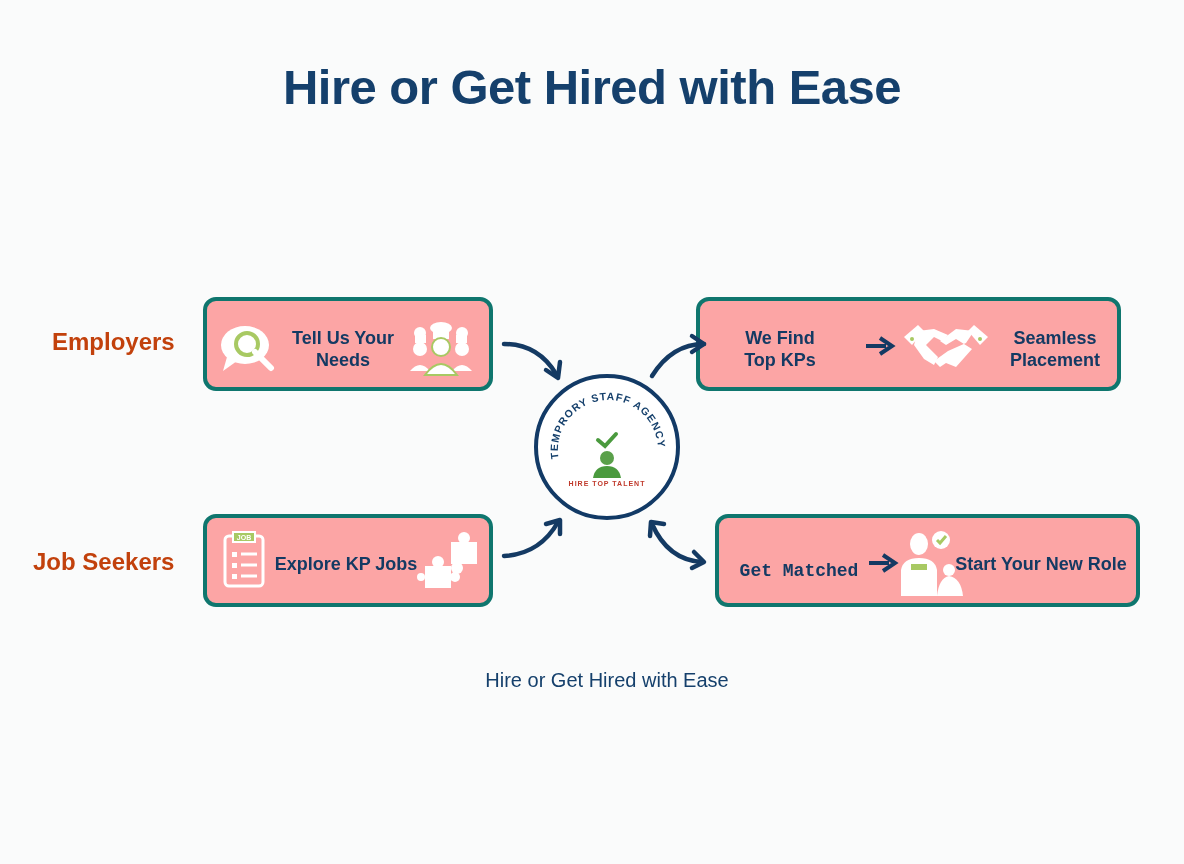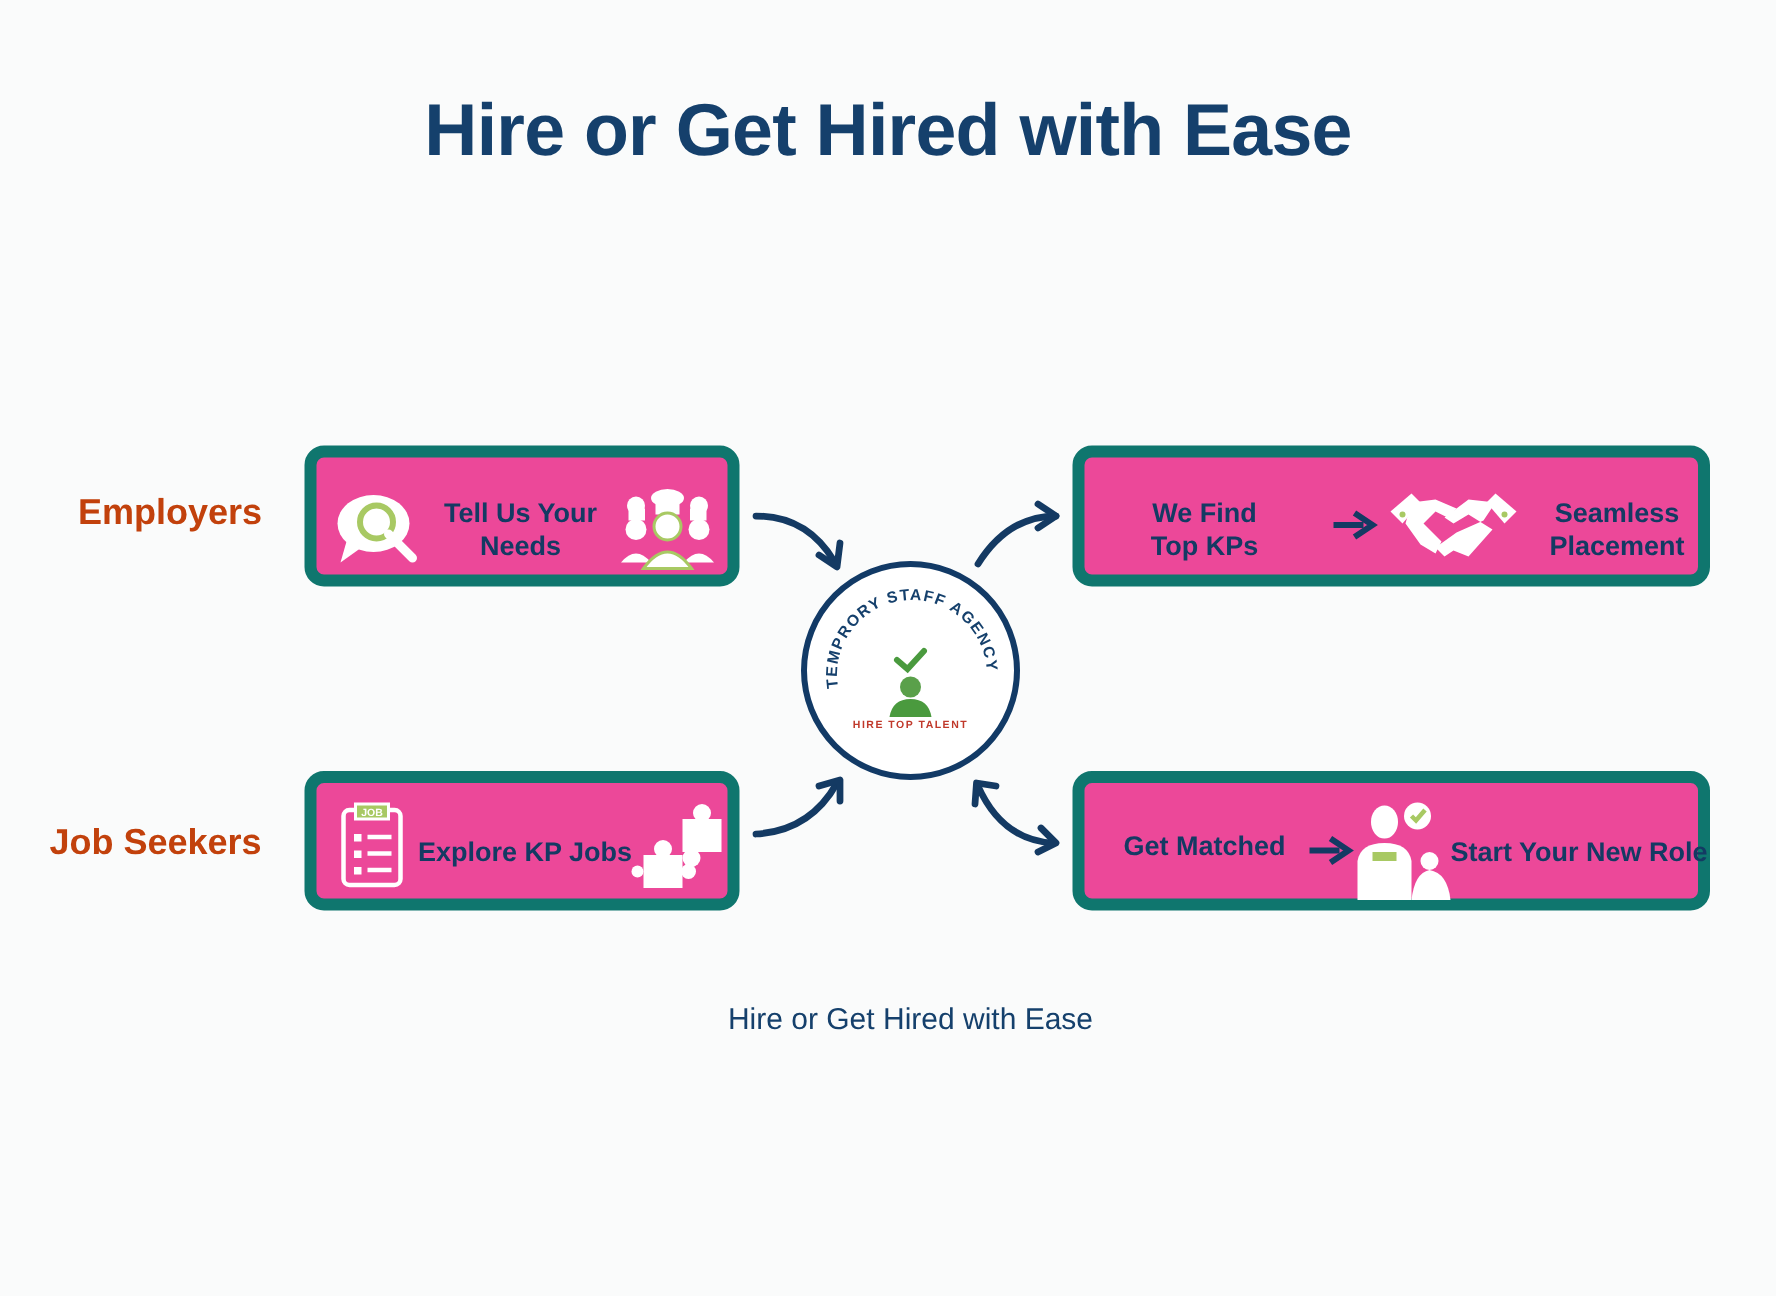--- a/index.html
+++ b/index.html
@@ -1,19 +1,19 @@
 <!DOCTYPE html>
 <html><head>
 <meta charset="utf-8">
 <style>
   html,body{margin:0;padding:0;}
   body{width:1184px;height:864px;background:#fafbfb;position:relative;overflow:hidden;font-family:"Liberation Sans",sans-serif;color:#143a63;}
   .title{position:absolute;left:0;top:58px;width:1184px;text-align:center;font-weight:700;font-size:49px;line-height:58px;color:#15406c;letter-spacing:-0.5px;}
   .row-label{position:absolute;font-weight:700;font-size:24px;color:#c2410c;}
-  .box{position:absolute;background:#ec4899;border:8px solid #0f766e;border-radius:13px;box-sizing:border-box;}
+  .box{position:absolute;background:#fca5a5;border:4px solid #0f766e;border-radius:13px;box-sizing:border-box;}
   .btxt{position:absolute;font-weight:700;font-size:18px;line-height:22px;color:#143a63;text-align:center;}
   .icon{position:absolute;}
   .arrow-small{position:absolute;}
   .hub{position:absolute;left:534px;top:374px;width:146px;height:146px;border:4px solid #123a66;border-radius:50%;background:#fff;box-sizing:border-box;}
   .hub-tagline{position:absolute;left:0;width:138px;top:102px;text-align:center;font-size:7px;font-weight:700;color:#c0392b;letter-spacing:1px;}
   .footer{position:absolute;left:0;width:1214px;top:669px;text-align:center;font-size:20px;color:#15406c;}
   svg{overflow:visible;}
 </style>
 </head>
 <body>
@@ -47,21 +47,21 @@
       <path d="M0 48 Q10 36 20 48 Z"></path>
         <path d="M42 48 Q52 36 62 48 Z"></path>
       <ellipse cx="31" cy="5" rx="11" ry="6"></ellipse>
       <rect x="23" y="7" width="16" height="9"></rect>
       <circle cx="31" cy="24" r="9" stroke="#a8c963" stroke-width="2"></circle>
       <path d="M15 52 Q31 30 47 52 Z" stroke="#a8c963" stroke-width="2"></path>
     </g>
   </svg>
 </div>
 
-<div class="box" style="left:715px;top:297px;width:425px;height:94px;">
+<div class="box" style="left:696px;top:297px;width:425px;height:94px;">
   <div class="btxt" style="left:30px;top:26px;width:100px;">
     <div>We Find</div>
     <div>Top KPs</div>
   </div>
   <svg class="icon" style="left:166px;top:36px;" width="28" height="18" viewBox="0 0 28 18">
     <line x1="0" y1="9" x2="20" y2="9" stroke="#143a63" stroke-width="4"></line>
     <path d="M14 1 L26 9 L14 17" fill="none" stroke="#143a63" stroke-width="4"></path>
   </svg>
   <svg class="icon" style="left:204px;top:20px;" width="84" height="54" viewBox="0 0 84 54">
     <g fill="#fff">
@@ -103,37 +103,37 @@
         <circle cx="36" cy="36" r="6"></circle>
       <rect x="4" y="34" width="26" height="22"></rect>
         <circle cx="17" cy="30" r="6"></circle>
         <circle cx="34" cy="45" r="5"></circle>
         <circle cx="0" cy="45" r="4"></circle>
     </g>
   </svg>
 </div>
 
 <div class="box" style="left:715px;top:514px;width:425px;height:93px;">
-  <div class="btxt" style="left:20px;top:31px;width:120px;">Get Matched</div>
+  <div class="btxt" style="left:20px;top:42px;width:120px;font-family:Liberation Mono, monospace;">Get Matched</div>
   <svg class="icon" style="left:150px;top:36px;" width="28" height="18" viewBox="0 0 28 18">
     <line x1="0" y1="9" x2="20" y2="9" stroke="#143a63" stroke-width="4"></line>
     <path d="M14 1 L26 9 L14 17" fill="none" stroke="#143a63" stroke-width="4"></path>
   </svg>
   <svg class="icon" style="left:182px;top:12px;" width="62" height="66" viewBox="0 0 62 66">
     <g fill="#fff">
       <ellipse cx="18" cy="14" rx="9" ry="11"></ellipse>
       <path d="M0 66 L0 40 Q2 28 18 28 Q34 28 36 40 L36 66 Z"></path>
       <circle cx="40" cy="10" r="9"></circle>
       <path d="M36 66 Q38 48 48 46 Q60 48 62 66 Z"></path>
       <circle cx="48" cy="40" r="6"></circle>
     </g>
     <rect x="10" y="34" width="16" height="6" fill="#a8c963"></rect>
     <path d="M36 10 L39 13 L45 6" fill="none" stroke="#a8c963" stroke-width="3"></path>
   </svg>
-  <div class="btxt" style="left:244px;top:35px;width:180px;text-align:left;">Start Your New Role</div>
+  <div class="btxt" style="left:232px;top:35px;width:180px;text-align:center;">Start Your New Role</div>
 </div>
 
 <svg class="arrow-small" style="left:500px;top:338px;" width="64" height="44" viewBox="0 0 64 44">
   <path d="M4 6 Q38 6 56 36" fill="none" stroke="#143a63" stroke-width="4.5" stroke-linecap="round"></path>
   <path d="M46 32 L58 40 L60 24" fill="none" stroke="#143a63" stroke-width="4.5" stroke-linecap="round" stroke-linejoin="round"></path>
 </svg>
 <svg class="arrow-small" style="left:648px;top:332px;" width="62" height="48" viewBox="0 0 62 48">
   <path d="M4 44 Q24 12 56 12" fill="none" stroke="#143a63" stroke-width="4.5" stroke-linecap="round"></path>
   <path d="M44 4 L56 12 L44 20" fill="none" stroke="#143a63" stroke-width="4.5" stroke-linecap="round" stroke-linejoin="round"></path>
 </svg>

